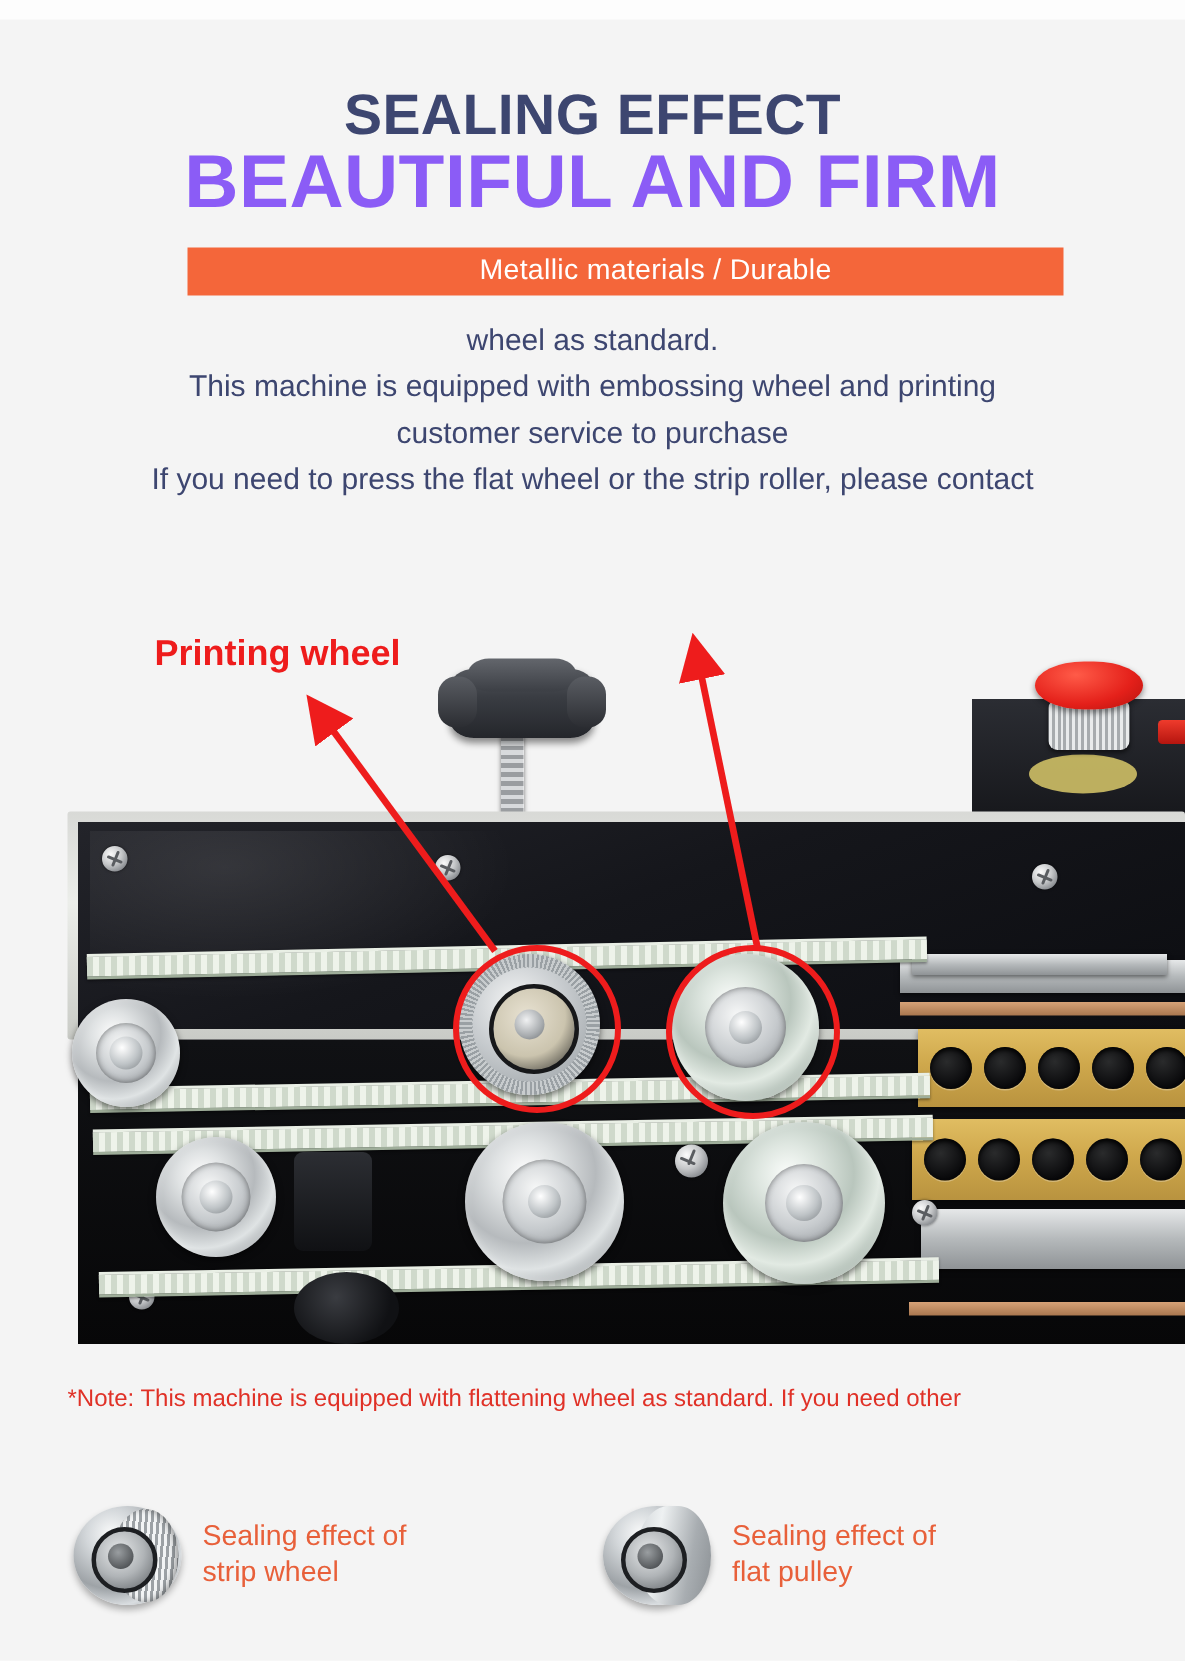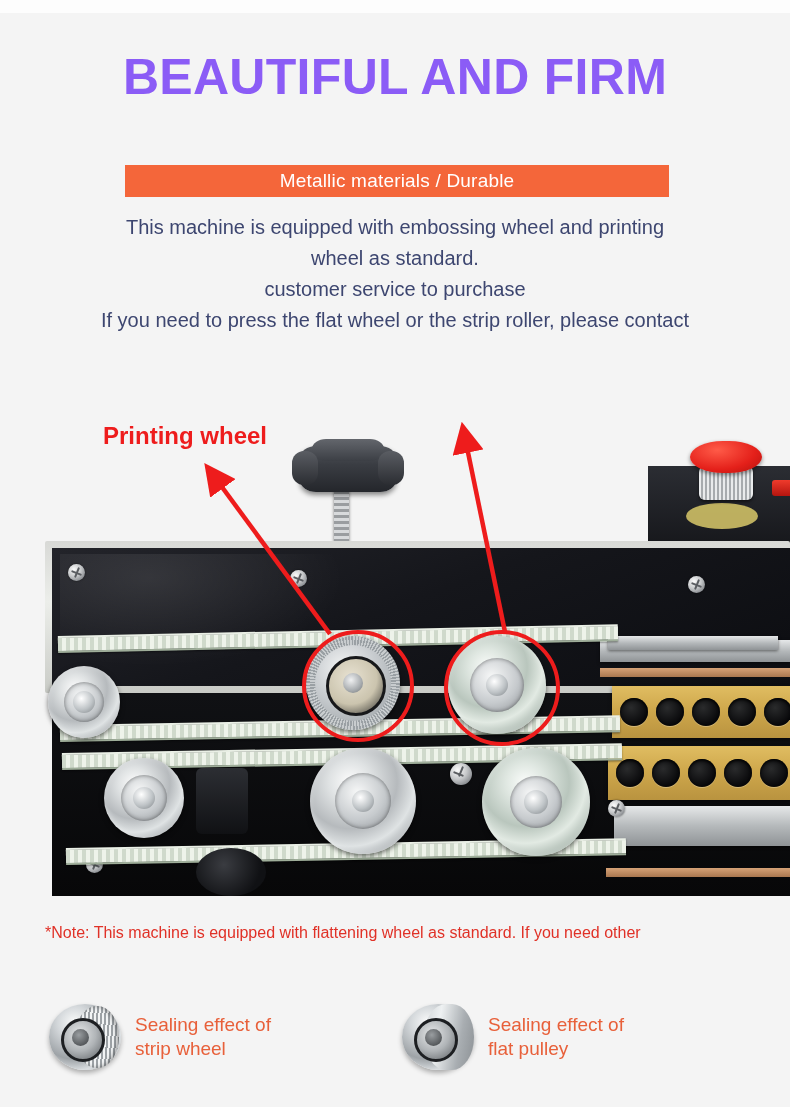--- a/index.html
+++ b/index.html
@@ -17,21 +17,21 @@
   .h-line1{
     font-size:38px;font-weight:bold;color:#3d4670;letter-spacing:.3px;
     line-height:44px;
   }
   .h-line2{
     font-size:50px;font-weight:bold;color:#8b5cf6;letter-spacing:.3px;
     line-height:44px;margin-top:0;
   }
   .subbar{
     position:absolute;left:125px;top:165px;width:544px;height:32px;
-    background:#f4663a;display:flex;align-items:center;justify-content:center;
+    background:#f4663a;display:flex;align-items:center;justify-content:center;padding-left:40px;
   }
   .subbar span{color:#ffffff;font-size:19px;letter-spacing:.2px;}
 
   
   .body-text{
     position:absolute;left:40px;top:212px;width:710px;text-align:center;
     color:#3d4670;font-size:20px;line-height:31px;
   }
 
   
@@ -232,30 +232,31 @@
   }
 </style>
 </head>
 <body>
 
 <div class="page">
 
   <div class="top-white"></div>
 
   <div class="headline">
+    <div class="h-line1">SEALING EFFECT</div>
     <div class="h-line2">BEAUTIFUL AND FIRM</div>
   </div>
 
   <div class="subbar">
     <span>Metallic materials / Durable</span>
   </div>
 
   <div class="body-text">
+    <div>wheel as standard.</div>
     <div>This machine is equipped with embossing wheel and printing</div>
-    <div>wheel as standard.</div>
     <div>customer service to purchase</div>
     <div>If you need to press the flat wheel or the strip roller, please contact</div>
   </div>
 
   <div class="photo">
 
     <div class="spring-brk"></div>
     <div class="spring"></div>
     <div class="knob-nut"></div>
     <div class="knob-stem"></div>

